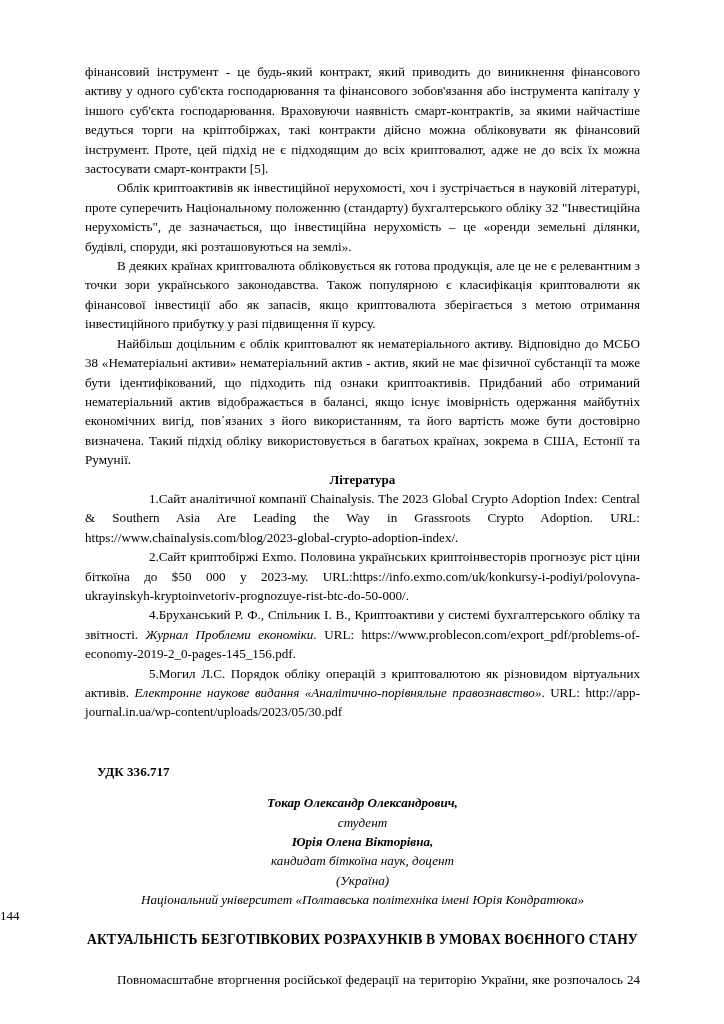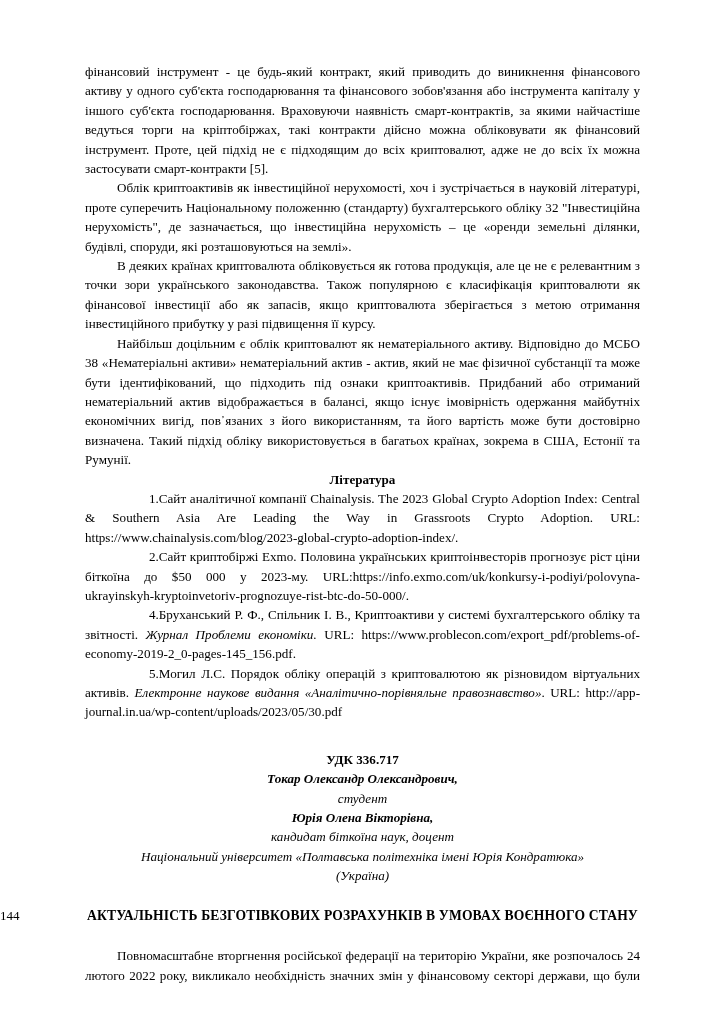--- a/index.html
+++ b/index.html
@@ -47,25 +47,25 @@
     text-align: justify;
   }
   .ref-num {
     display: inline-block;
     min-width: 22px;
   }
   .ital {
     font-style: italic;
   }
   .udk {
-    margin: 0;
+    margin: 12px;
     font-size: 13.1px;
     line-height: 19.4px;
     font-weight: bold;
-    text-align: center;
+    text-align: left;
   }
   .author-block {
     text-align: center;
     font-size: 13.1px;
     line-height: 19.4px;
   }
   .author-name {
     font-weight: bold;
     font-style: italic;
   }
@@ -119,22 +119,22 @@
 
     <div class="spacer-lg"></div>
 
     <div class="udk">УДК 336.717</div>
 
     <div class="author-block">
       <div class="author-name">Токар Олександр Олександрович,</div>
       <div class="author-role">студент</div>
       <div class="author-name">Юрія Олена Вікторівна,</div>
       <div class="author-role">кандидат біткоїна наук, доцент</div>
+      <div class="author-affil">(Україна)</div>
       <div class="author-affil">Національний університет «Полтавська політехніка імені Юрія Кондратюка»</div>
-      <div class="author-affil">(Україна)</div>
     </div>
 
     <div class="spacer-md"></div>
 
     <div class="article-title">АКТУАЛЬНІСТЬ БЕЗГОТІВКОВИХ РОЗРАХУНКІВ В УМОВАХ ВОЄННОГО СТАНУ</div>
 
     <div class="spacer-md"></div>
 
     <p class="body-para">Повномасштабне вторгнення російської федерації на територію України, яке розпочалось 24 лютого 2022 року, викликало необхідність значних змін у фінансовому секторі держави, що були запроваджені із введенням в дію Постанови Національного</p>
 

